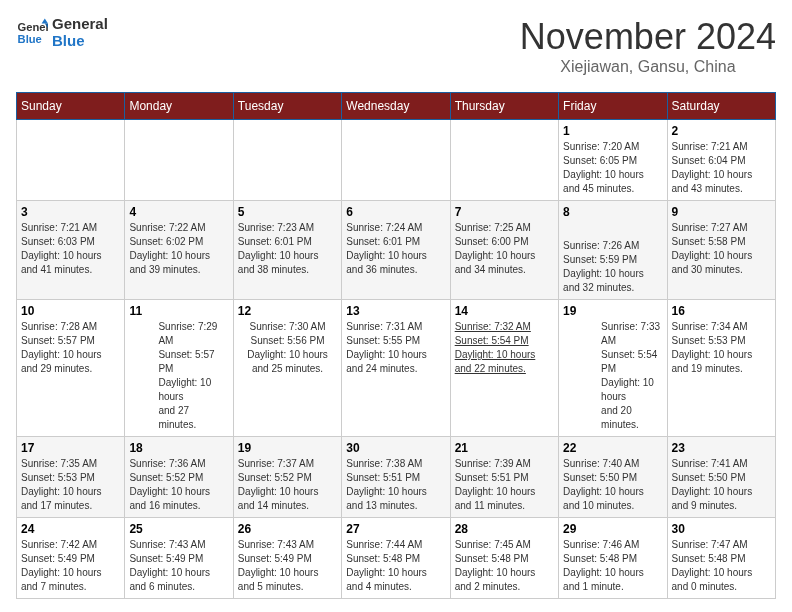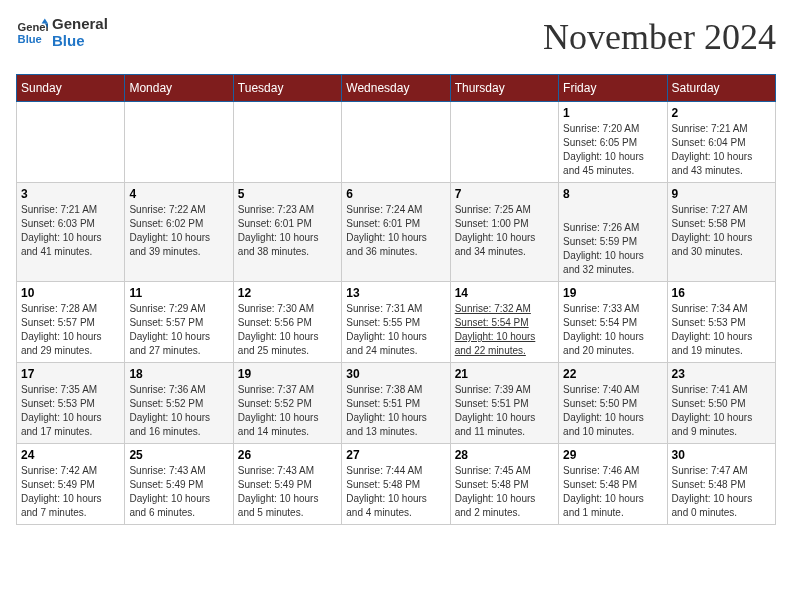--- a/index.html
+++ b/index.html
@@ -20,21 +20,20 @@
       display: flex;
       align-items: center;
       gap: 4px;
     }
     .logo-icon {
       width: 32px;
       height: 32px;
     }
     .title-block {
       text-align: center;
-      font-family: Liberation Serif, serif;
     }
     .month-title {
       font-size: 36px;
       color: #333;
       font-weight: normal;
     }
     .location {
       font-size: 16px;
       color: #666;
     }
@@ -89,20 +88,21 @@
       <polygon points="32,8 40,8 36,2" fill="#2176c7"></polygon>
       <polygon points="36,8 40,14 40,8" fill="#1a5fa0"></polygon>
     </svg>
     <div>
       <div style="font-size:15px;font-weight:bold;color:#333;line-height:1.1;">General</div>
       <div style="font-size:15px;font-weight:bold;color:#2176c7;line-height:1.1;">Blue</div>
     </div>
   </div>
   <div class="title-block">
     <div class="month-title">November 2024</div>
+    <div class="location">Xiejiawan, Gansu, China</div>
   </div>
 </div>
 
 <table>
   <thead>
     <tr id="weekday-header">
         <th>Sunday</th>
         <th>Monday</th>
         <th>Tuesday</th>
         <th>Wednesday</th>
@@ -158,21 +158,21 @@
         <td>
           <span class="day-num">6</span>
           <div class="day-info" style="white-space: pre-line;">Sunrise: 7:24 AM
 Sunset: 6:01 PM
 Daylight: 10 hours
 and 36 minutes.</div>
         </td>
         <td>
           <span class="day-num">7</span>
           <div class="day-info" style="white-space: pre-line;">Sunrise: 7:25 AM
-Sunset: 1:00 PM
+Sunset: 6:00 PM
 Daylight: 10 hours
 and 34 minutes.</div>
         </td>
         <td>
           <span class="day-num">8</span>
           <div class="day-info" style="white-space: pre-line; margin-top: 20px;">Sunrise: 7:26 AM
 Sunset: 5:59 PM
 Daylight: 10 hours
 and 32 minutes.</div>
         </td>
@@ -187,49 +187,49 @@
       <tr>
         <td>
           <span class="day-num">10</span>
           <div class="day-info" style="white-space: pre-line;">Sunrise: 7:28 AM
 Sunset: 5:57 PM
 Daylight: 10 hours
 and 29 minutes.</div>
         </td>
         <td>
           <span class="day-num">11</span>
-          <div class="day-info" style="white-space: pre-line;">Sunrise: 7:29 AM
+          <div class="day-info" style="white-space: pre-line; margin-left: 29px;">Sunrise: 7:29 AM
 Sunset: 5:57 PM
 Daylight: 10 hours
 and 27 minutes.</div>
         </td>
         <td>
           <span class="day-num">12</span>
-          <div class="day-info" style="white-space: pre-line;">Sunrise: 7:30 AM
+          <div class="day-info" style="white-space: pre-line; text-align: center;">Sunrise: 7:30 AM
 Sunset: 5:56 PM
 Daylight: 10 hours
 and 25 minutes.</div>
         </td>
         <td>
           <span class="day-num">13</span>
           <div class="day-info" style="white-space: pre-line;">Sunrise: 7:31 AM
 Sunset: 5:55 PM
 Daylight: 10 hours
 and 24 minutes.</div>
         </td>
         <td>
           <span class="day-num">14</span>
           <div class="day-info" style="white-space: pre-line; text-decoration: underline;">Sunrise: 7:32 AM
 Sunset: 5:54 PM
 Daylight: 10 hours
 and 22 minutes.</div>
         </td>
         <td>
           <span class="day-num">19</span>
-          <div class="day-info" style="white-space: pre-line;">Sunrise: 7:33 AM
+          <div class="day-info" style="white-space: pre-line; margin-left: 38px;">Sunrise: 7:33 AM
 Sunset: 5:54 PM
 Daylight: 10 hours
 and 20 minutes.</div>
         </td>
         <td>
           <span class="day-num">16</span>
           <div class="day-info" style="white-space: pre-line;">Sunrise: 7:34 AM
 Sunset: 5:53 PM
 Daylight: 10 hours
 and 19 minutes.</div>

